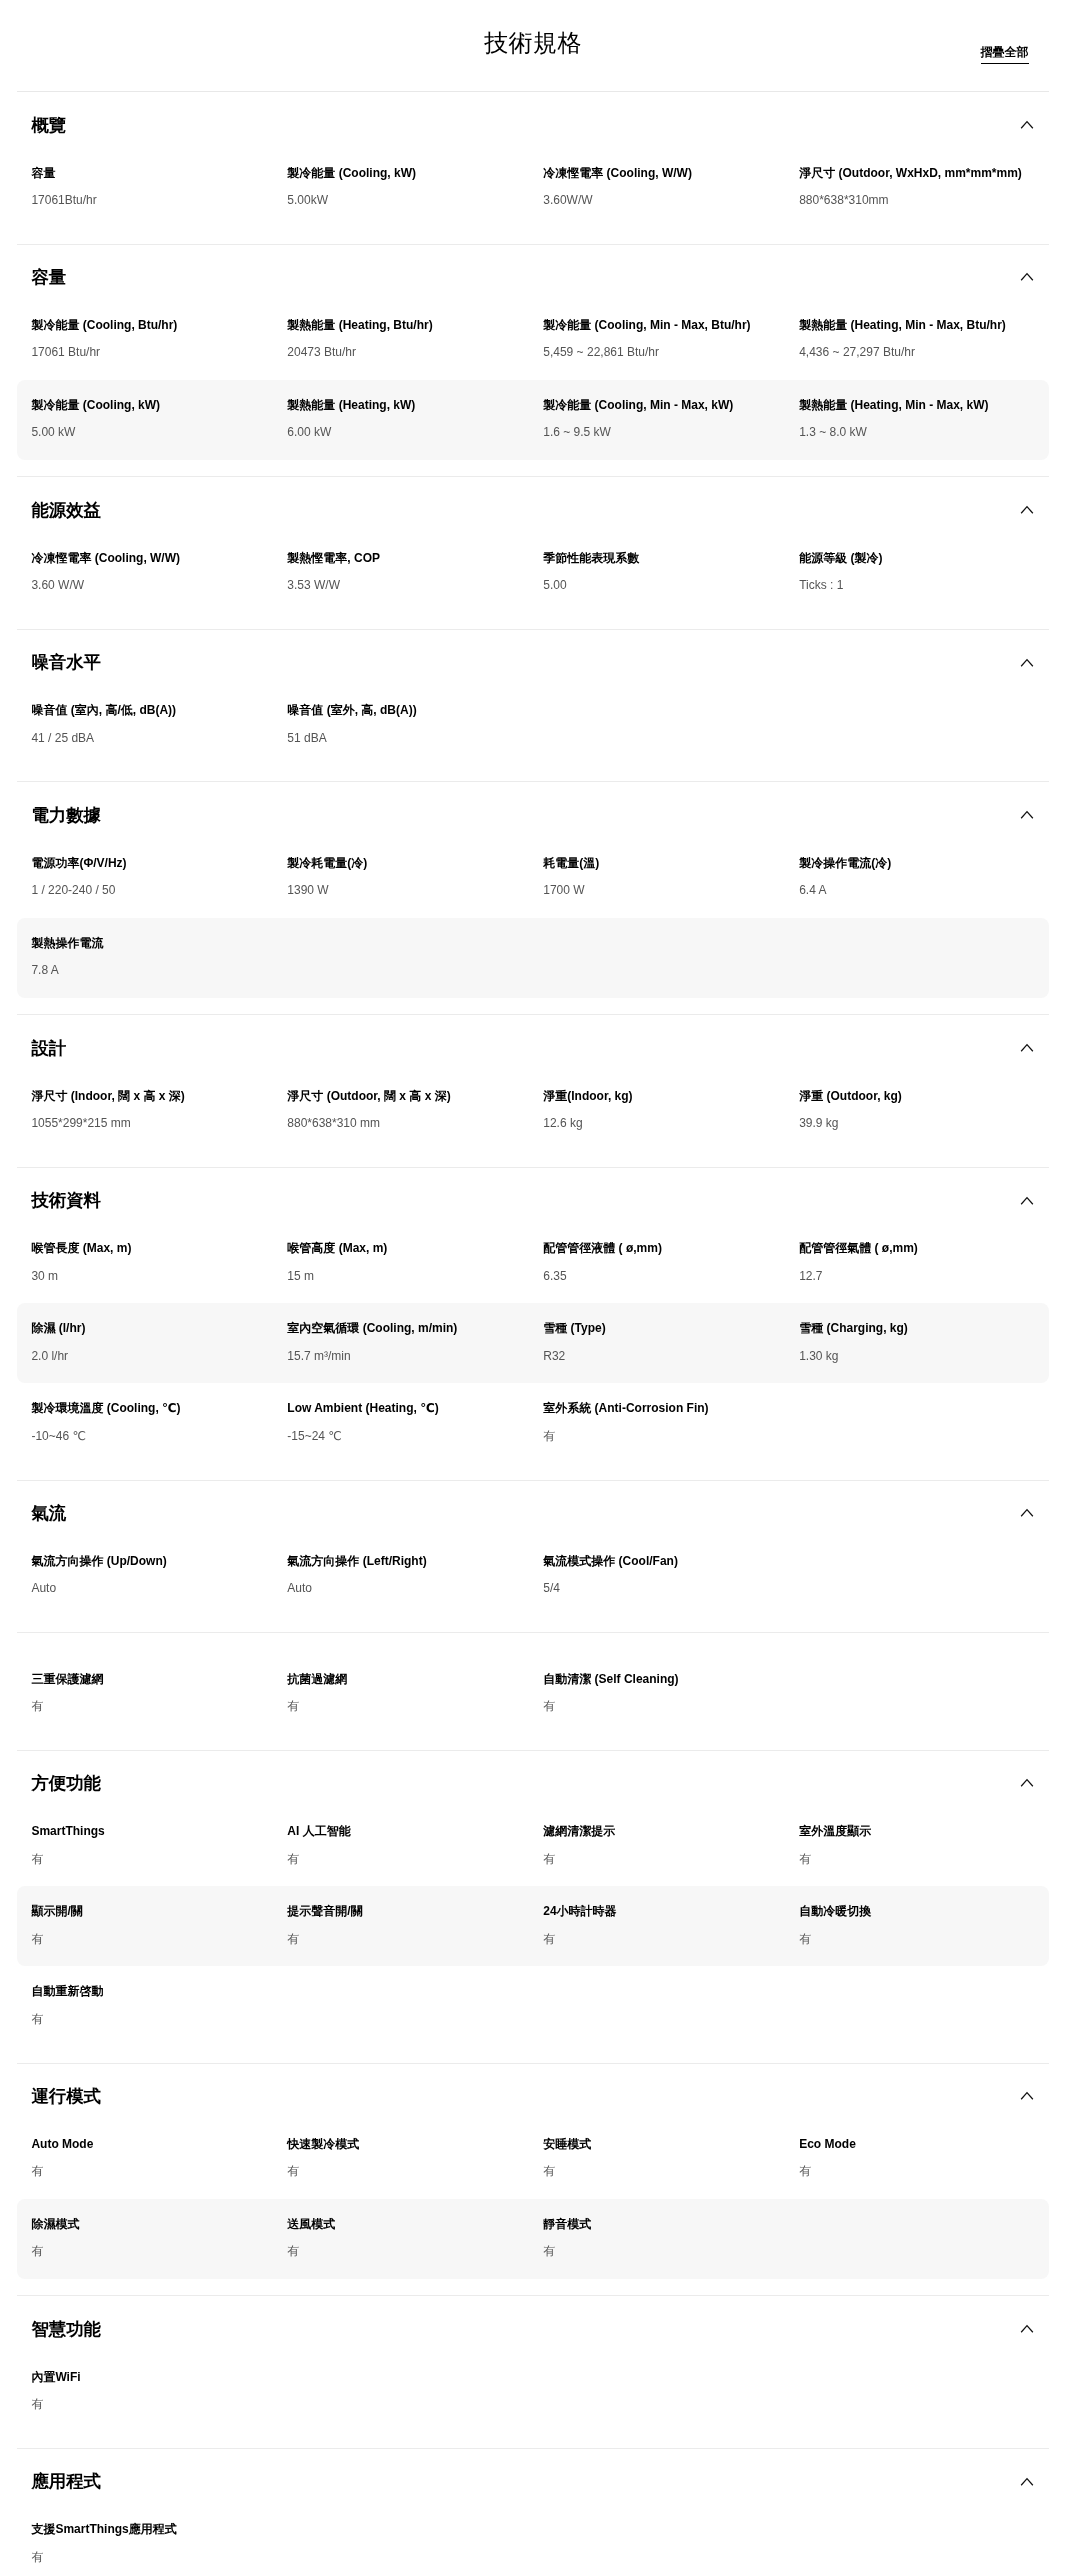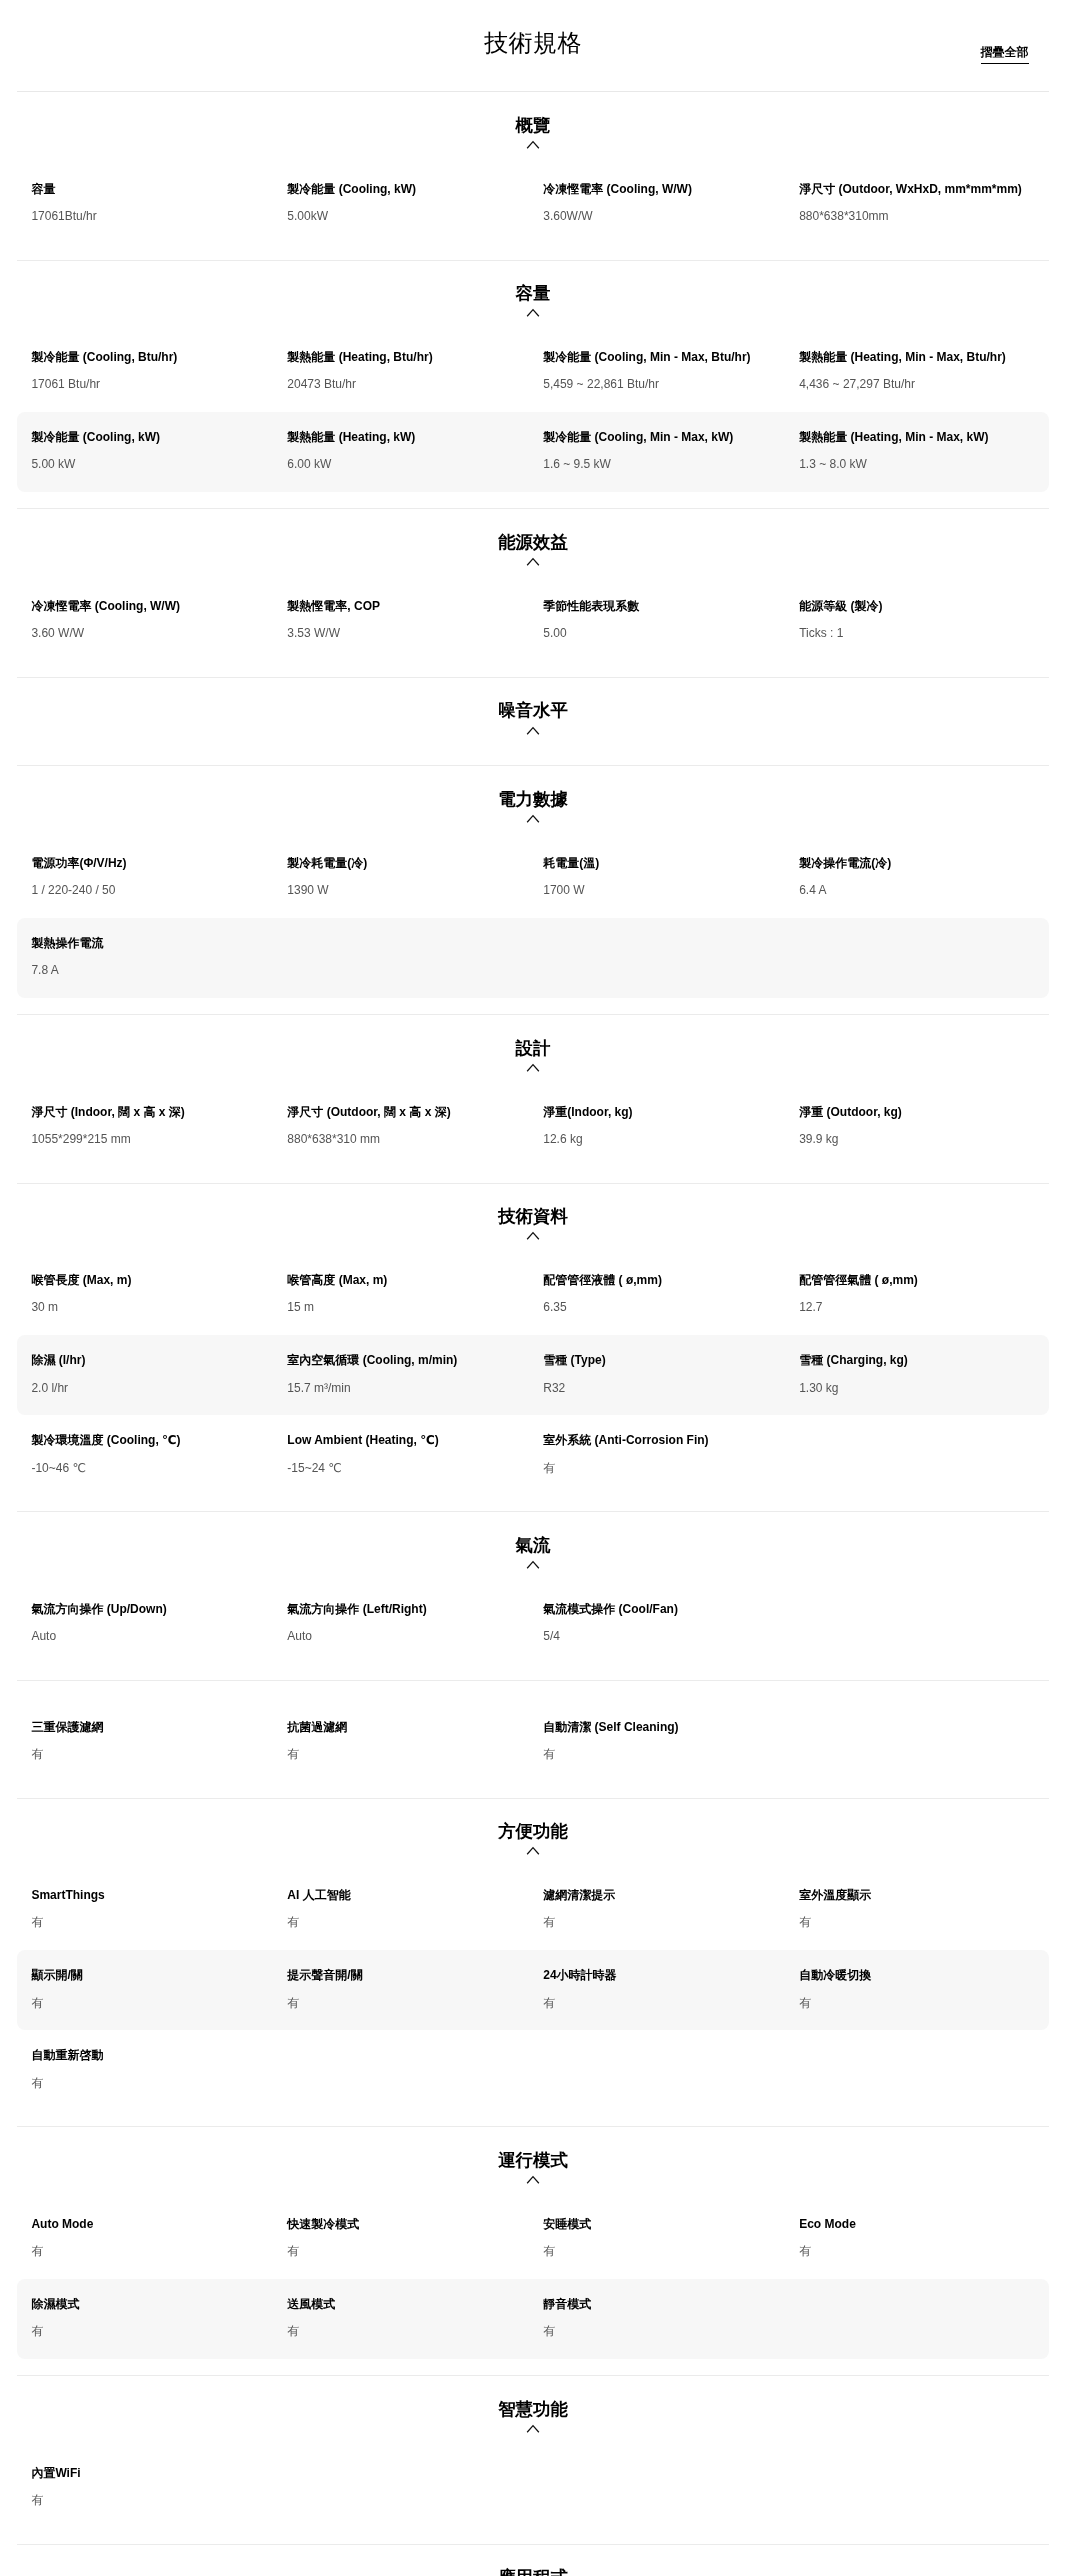--- a/index.html
+++ b/index.html
@@ -47,21 +47,20 @@
     border-bottom: 0.8px solid #ebebeb;
   }
   .section:last-child { border-bottom: none; }
   .section-head {
     display: flex;
     align-items: center;
     justify-content: space-between;
     padding: 0 14px;
     margin-bottom: 11px;
     cursor: pointer;
-    flex-direction: column;
   }
   .section-title {
     margin: 0;
     font-size: 17.4px;
     font-weight: 700;
     line-height: 24px;
   }
   .chevron {
     display: inline-flex;
     align-items: center;
@@ -213,20 +212,32 @@
   </section>
       <section class="section">
     <div class="section-head">
       <h2 class="section-title">噪音水平</h2>
       <span class="chevron">
         <svg width="14" height="9.5" viewBox="0 0 18 12" aria-hidden="true">
           <polyline points="1.5,10.5 9,2 16.5,10.5" fill="none" stroke="#111" stroke-width="1.6"></polyline>
         </svg>
       </span>
     </div>
+    <div class="rows">
+          <div class="row">
+            <div class="cell">
+    <div class="label">噪音值 (室內, 高/低, dB(A))</div>
+    <div class="value">41 / 25 dBA</div>
+  </div>
+            <div class="cell">
+    <div class="label">噪音值 (室外, 高, dB(A))</div>
+    <div class="value">51 dBA</div>
+  </div>
+          </div>
+        </div>
   </section>
       <section class="section">
     <div class="section-head">
       <h2 class="section-title">電力數據</h2>
       <span class="chevron">
         <svg width="14" height="9.5" viewBox="0 0 18 12" aria-hidden="true">
           <polyline points="1.5,10.5 9,2 16.5,10.5" fill="none" stroke="#111" stroke-width="1.6"></polyline>
         </svg>
       </span>
     </div>

